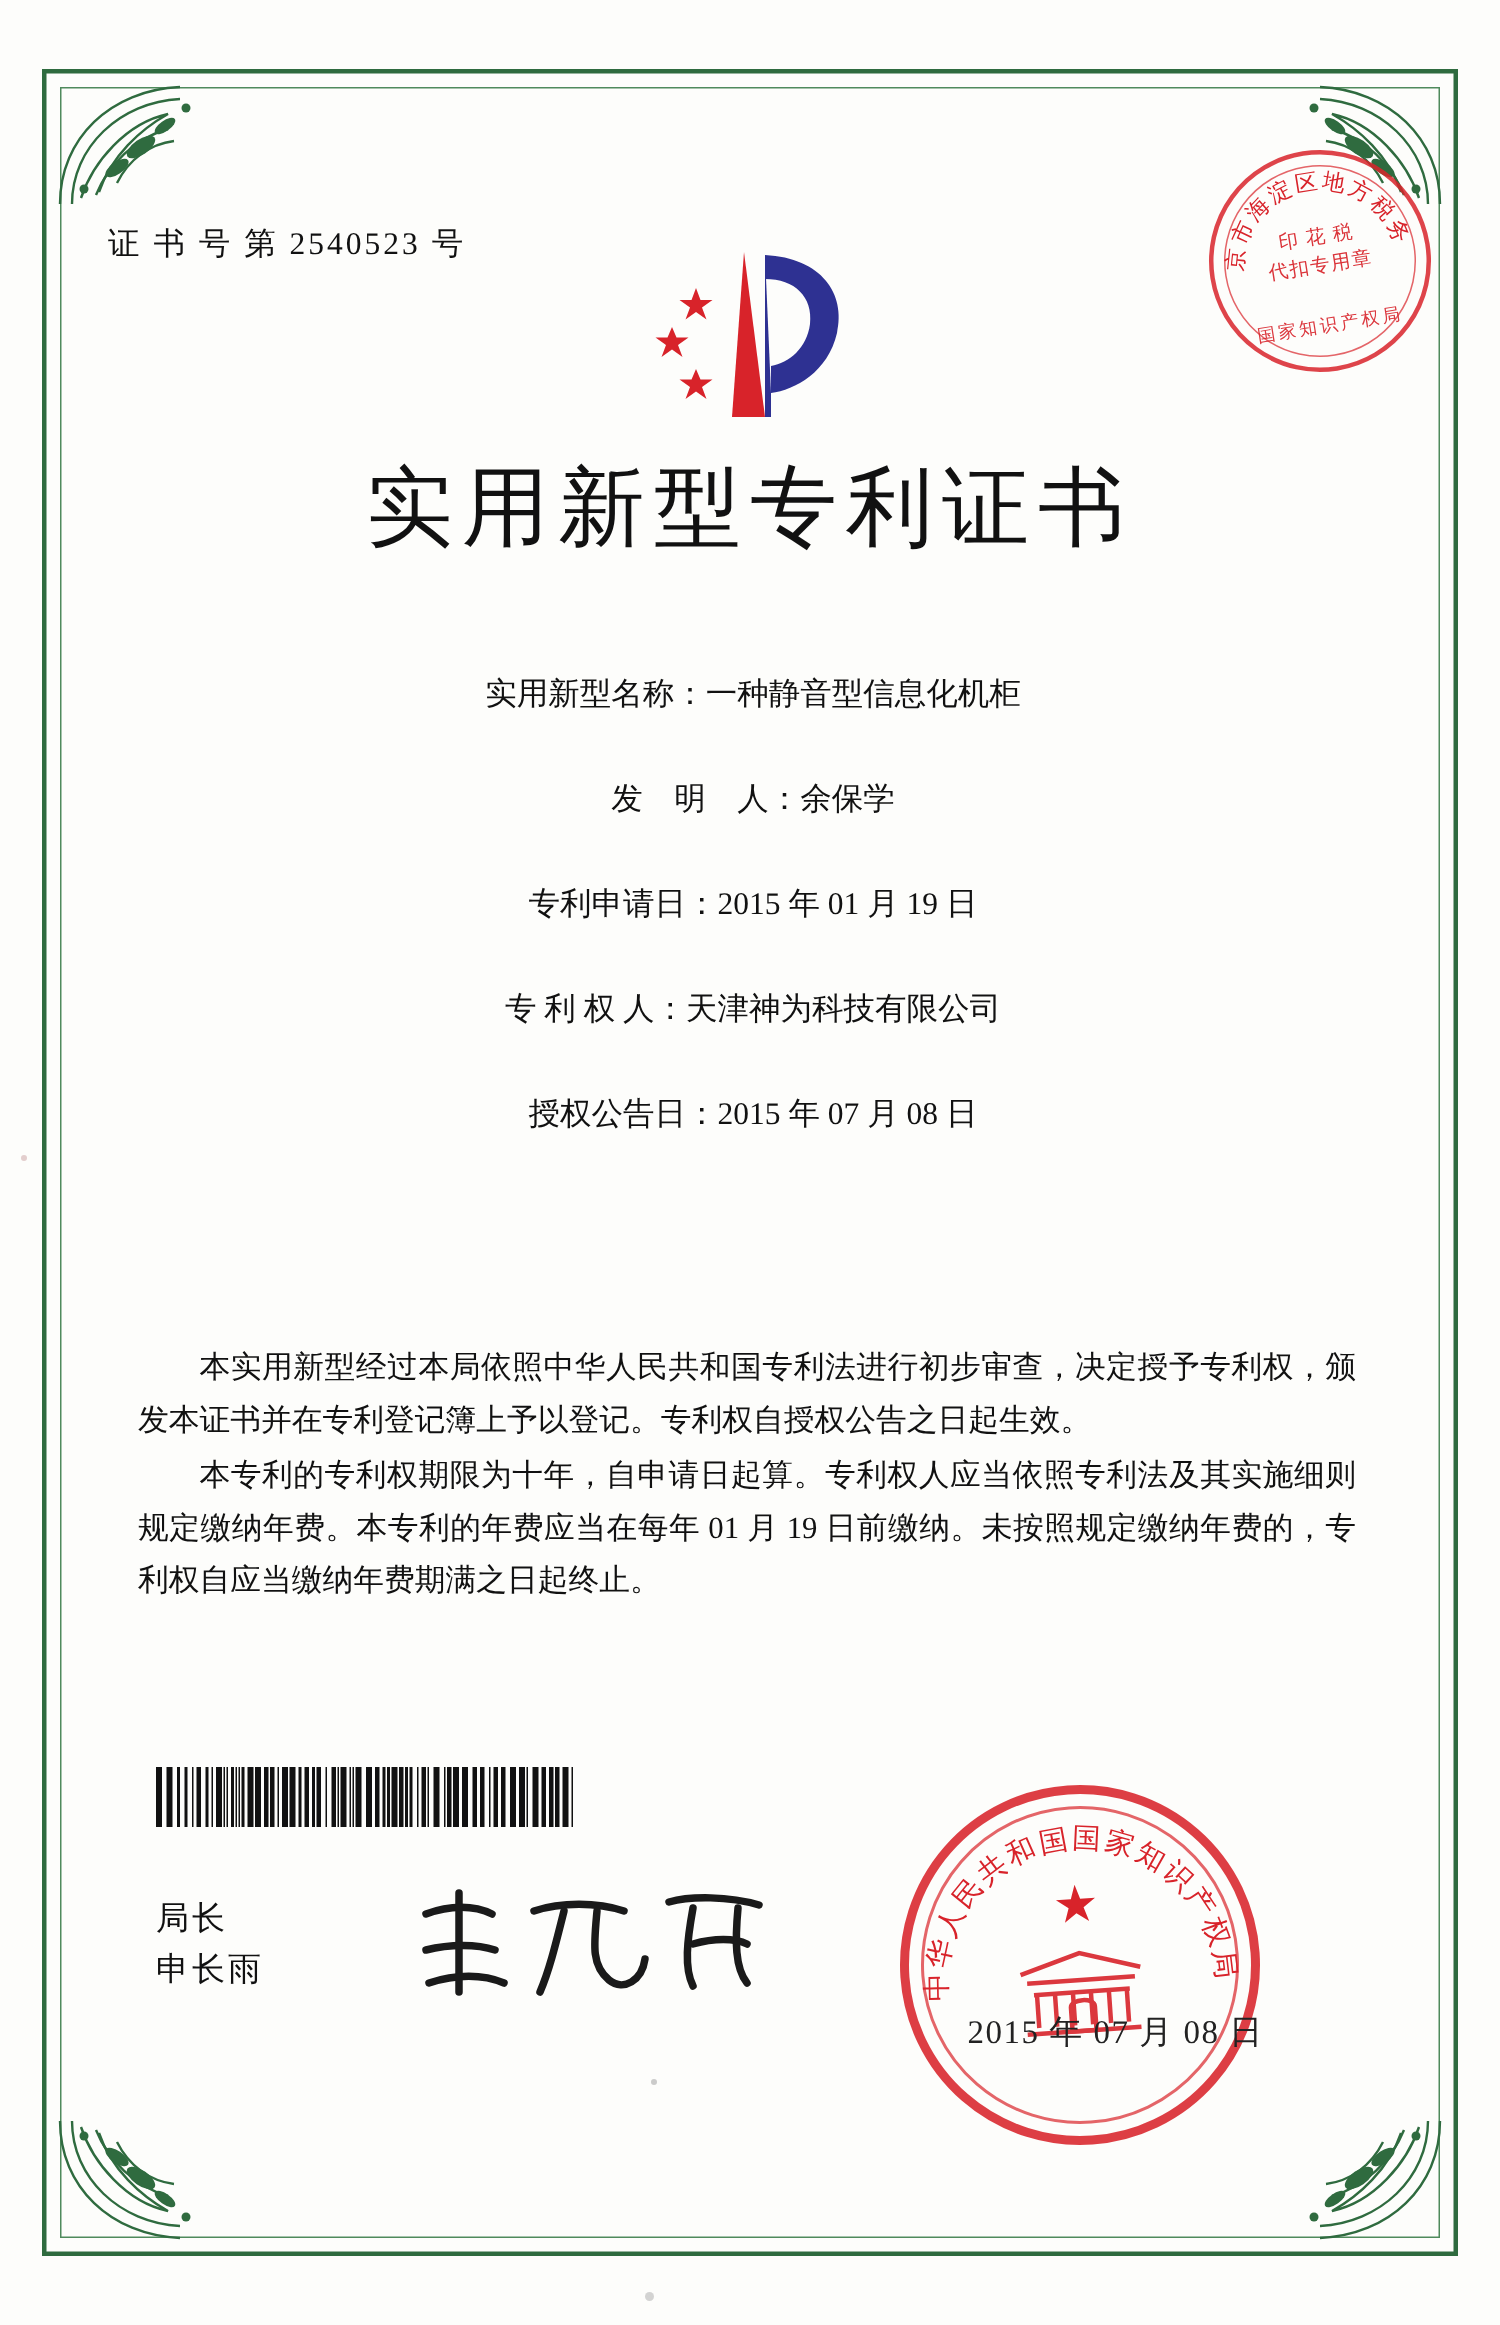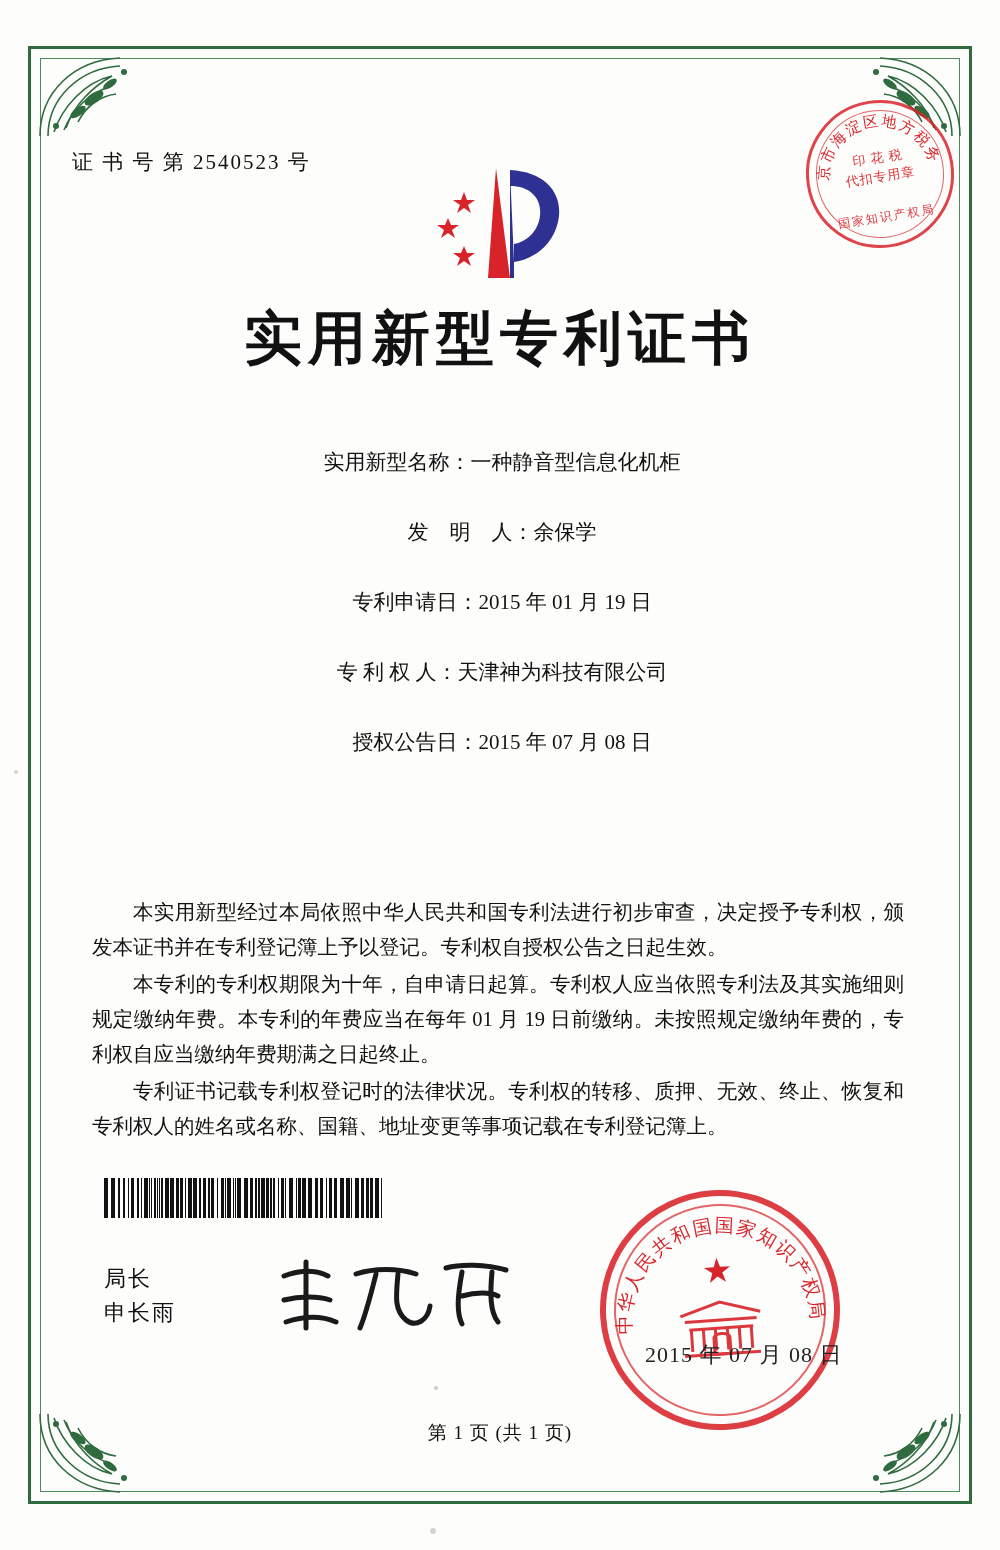--- a/index.html
+++ b/index.html
@@ -68,21 +68,21 @@
     height: 140px;
   }
 
   .title {
     position: absolute;
     left: 0;
     right: 0;
     top: 300px;
     text-align: center;
     font-size: 58px;
-    font-weight: bold;
+    font-weight: normal;
     letter-spacing: 6px;
     color: #111;
     font-family: "Liberation Serif", "DejaVu Serif", serif;
   }
 
   
   .tax-stamp {
     position: absolute;
     right: 46px;
     top: 100px;
@@ -419,21 +419,20 @@
       <span class="field-label">专 利 权 人：</span><span class="field-value">天津神为科技有限公司</span>
     </div>
     <div class="field-row">
       <span class="field-label">授权公告日：</span><span class="field-value">2015 年 07 月 08 日</span>
     </div>
   </div>
 
   <div class="body-text">
     <p>本实用新型经过本局依照中华人民共和国专利法进行初步审查，决定授予专利权，颁发本证书并在专利登记簿上予以登记。专利权自授权公告之日起生效。</p>
     <p>本专利的专利权期限为十年，自申请日起算。专利权人应当依照专利法及其实施细则规定缴纳年费。本专利的年费应当在每年 01 月 19 日前缴纳。未按照规定缴纳年费的，专利权自应当缴纳年费期满之日起终止。</p>
-    <p>专利证书记载专利权登记时的法律状况。专利权的转移、质押、无效、终止、恢复和专利权人的姓名或名称、国籍、地址变更等事项记载在专利登记簿上。</p>
   </div>
 
   <div class="barcode">
       <i style="width: 4px; margin-right: 3px;"></i>
       <i style="width: 4px; margin-right: 3px;"></i>
       <i style="width: 2px; margin-right: 3px;"></i>
       <i style="width: 2px; margin-right: 3px;"></i>
       <i style="width: 1px; margin-right: 2px;"></i>
       <i style="width: 3px; margin-right: 3px;"></i>
       <i style="width: 2px; margin-right: 2px;"></i>
@@ -540,19 +539,18 @@
           <path d="M18 34 L18 56 M30 34 L30 56 M42 34 L42 56 M54 34 L54 56 M66 34 L66 56 M78 34 L78 56"></path>
           <path d="M10 60 L86 60"></path>
           <path d="M40 44 C40 38 56 38 56 44 L56 60 L40 60 Z"></path>
         </g>
       </svg>
     </div>
   </div>
 
   <div class="seal-date">2015 年 07 月 08 日</div>
 
-  <div class="footer">第 1 页 (共 1 页)</div>
 
   <div class="speck" style="left:14px; top:770px;"></div>
   <div class="speck" style="left:434px; top:1386px; background:#999;"></div>
   <div class="speck" style="left:430px; top:1528px; background:#aaa; width:6px; height:6px;"></div>
 
 </div>
 
 </body></html>

